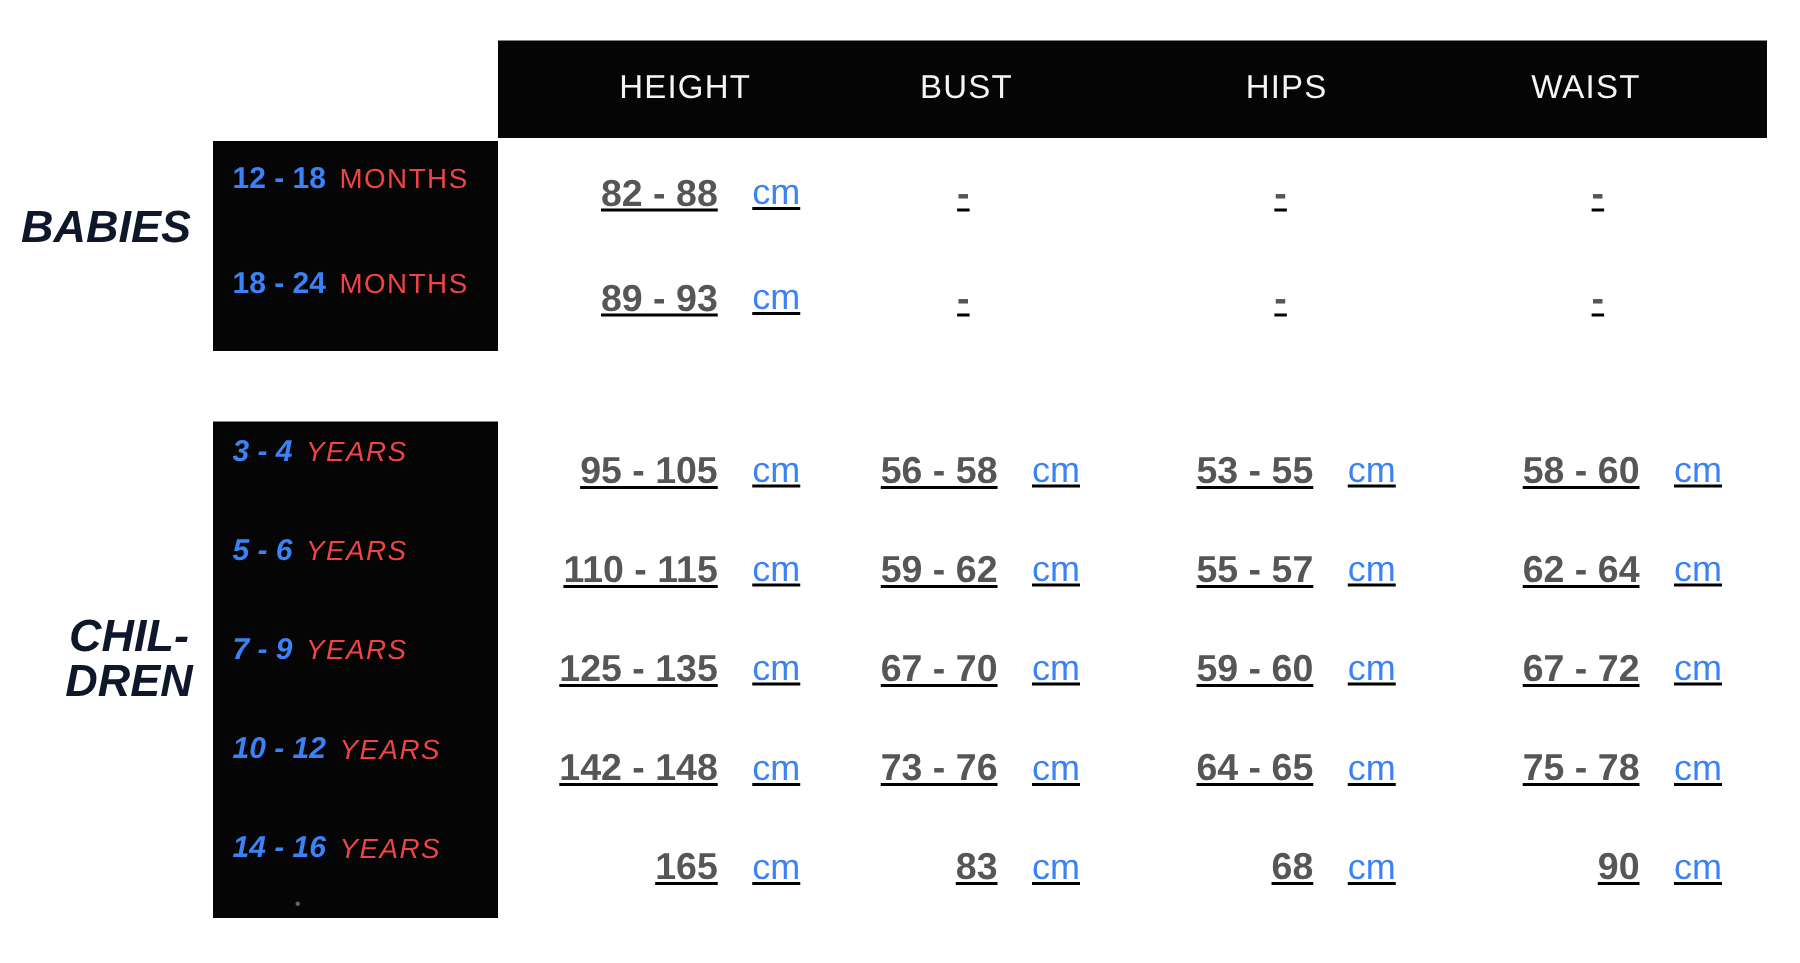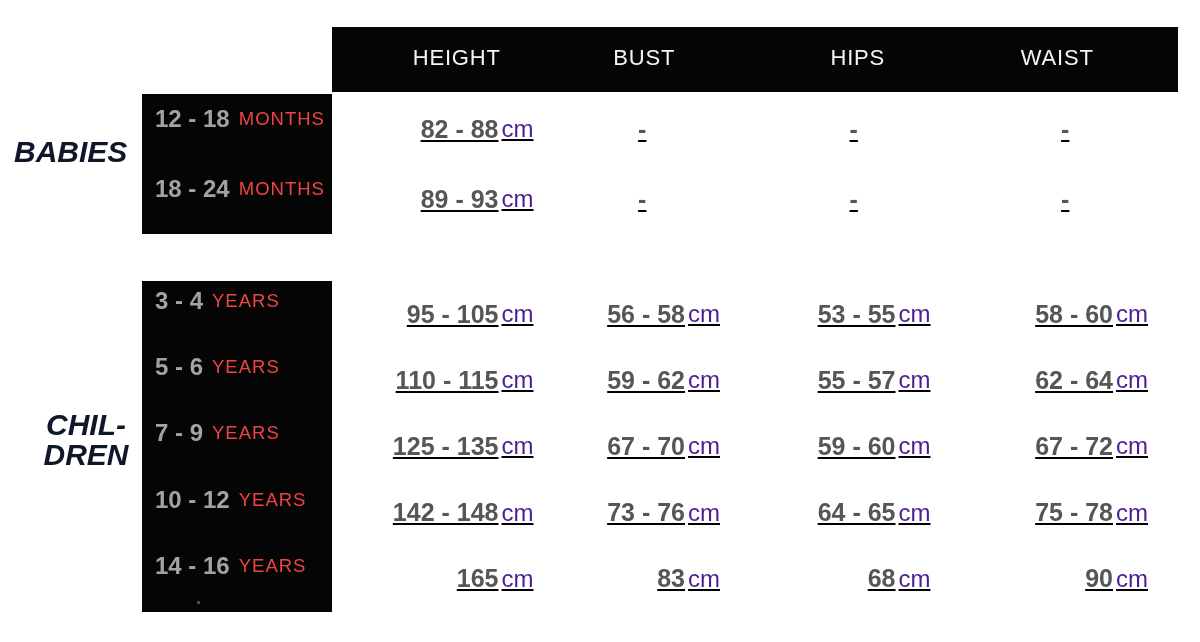--- a/index.html
+++ b/index.html
@@ -51,35 +51,35 @@
   .children-label { left: 40px; top: 410px; width: 92px; text-align: center; }
 
   
   .age-box {
     position: absolute;
     left: 142px;
     width: 190px;
     background: #050505;
   }
   .babies-box { top: 94px; height: 140px; display: grid; grid-template-rows: repeat(2, 70px); }
-  .children-box { top: 281px; height: 331px; display: grid; grid-template-rows: repeat(5, 66.2px); }
+  .children-box { top: 281px; height: 331px; display: grid; grid-template-rows: repeat(5, 66.2px); font-style: italic; }
 
   .age-row {
     display: flex;
     align-items: center;
     padding-left: 13px;
     white-space: nowrap;
   }
   .babies-box .age-row { transform: translateY(-10px); }
   .children-box .age-row { transform: translateY(-13px); }
 
   .age-range {
-    color: #a3a3a3;
+    color: #3b82f6;
     font-weight: bold;
-    font-size: 24px;
+    font-size: 20px;
   }
   .age-unit {
     color: #ef4444;
     font-weight: 400;
     font-size: 18.5px;
     letter-spacing: 1px;
     margin-left: 9px;
   }
 
   .stray-dot {
@@ -114,24 +114,24 @@
   .cell.c3 { padding-right: 36px; }
   .cell.c4 { padding-right: 30px; }
   .cell.dash { justify-content: center; padding-right: 14px; }
 
   .val {
     color: #565659;
     font-weight: bold;
     font-size: 25px;
   }
   .unit {
-    color: #4c1d95;
+    color: #3b82f6;
     font-weight: 400;
     font-size: 24px;
-    margin-left: 3px;
+    margin-left: 23px;
   }
   .unit:empty { margin-left: 0; }
 </style>
 </head>
 <body>
 
 <div class="canvas">
 
   <div class="header-bar">
     <div class="hcell h1">HEIGHT</div>

